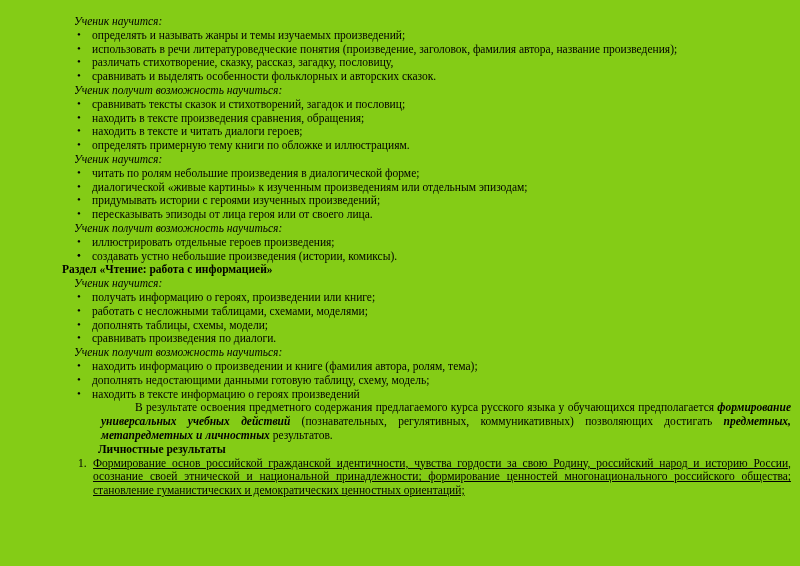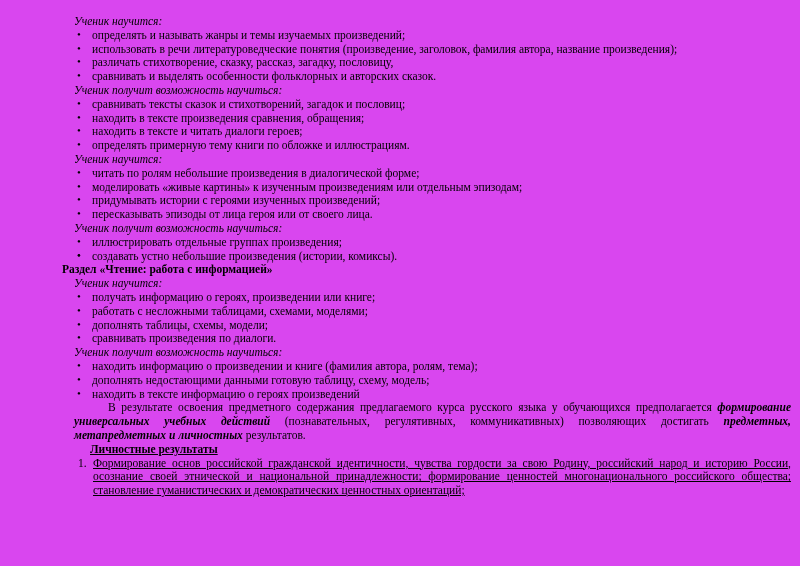--- a/index.html
+++ b/index.html
@@ -6,44 +6,45 @@
   html, body { width: 800px; height: 566px; }
   body {
     background: #ffffff;
     font-family: "Liberation Serif", serif;
     color: #000000;
   }
   .page {
     position: relative;
     width: 800px;
     height: 566px;
-    background: #d946ef;
+    background: #84cc16;
     overflow: hidden;
     padding: 15px 9px 0 74px;
   }
   .doc {
     font-size: 11.5px;
     line-height: 13.8px;
   }
   p.h-italic { font-style: italic; }
   p.h-bold { font-weight: bold; margin-left: -12px; }
   ul.bullets { list-style: none; }
   li.bullet { position: relative; padding-left: 18px; }
   li.bullet .marker {
     position: absolute;
     left: 3px;
     top: -1px;
     font-size: 11px;
   }
   p.para {
     text-align: justify;
     text-indent: 34px;
+    margin-left: 27px;
   }
   .run.bold_italic { font-weight: bold; font-style: italic; }
-  p.h-personal { font-weight: bold; margin-left: 16px; text-decoration: underline; }
+  p.h-personal { font-weight: bold; margin-left: 24px; }
   .numbered { display: flex; }
   .numbered .num {
     flex: 0 0 19px;
     padding-left: 4px;
   }
   .numbered .body {
     flex: 1 1 auto;
     text-align: justify;
     text-decoration: underline;
   }
@@ -63,27 +64,27 @@
       <p class="h-italic">Ученик получит возможность научиться:</p>
       <ul class="bullets">
         <li class="bullet"><span class="marker">•</span><span class="txt">сравнивать тексты сказок и стихотворений, загадок и пословиц;</span></li>
         <li class="bullet"><span class="marker">•</span><span class="txt">находить в тексте произведения сравнения, обращения;</span></li>
         <li class="bullet"><span class="marker">•</span><span class="txt">находить в тексте и читать диалоги героев;</span></li>
         <li class="bullet"><span class="marker">•</span><span class="txt">определять примерную тему книги по обложке и иллюстрациям.</span></li>
       </ul>
       <p class="h-italic">Ученик научится:</p>
       <ul class="bullets">
         <li class="bullet"><span class="marker">•</span><span class="txt">читать по ролям небольшие произведения в диалогической форме;</span></li>
-        <li class="bullet"><span class="marker">•</span><span class="txt">моделировать «живые картины» к изученным произведениям или отдельным эпизодам;</span></li>
+        <li class="bullet"><span class="marker">•</span><span class="txt">диалогической «живые картины» к изученным произведениям или отдельным эпизодам;</span></li>
         <li class="bullet"><span class="marker">•</span><span class="txt">придумывать истории с героями изученных произведений;</span></li>
         <li class="bullet"><span class="marker">•</span><span class="txt">пересказывать эпизоды от лица героя или от своего лица.</span></li>
       </ul>
       <p class="h-italic">Ученик получит возможность научиться:</p>
       <ul class="bullets">
-        <li class="bullet"><span class="marker">•</span><span class="txt">иллюстрировать отдельные группах произведения;</span></li>
+        <li class="bullet"><span class="marker">•</span><span class="txt">иллюстрировать отдельные героев произведения;</span></li>
         <li class="bullet"><span class="marker">•</span></li>
         <li class="bullet"><span class="marker">•</span><span class="txt">создавать устно небольшие произведения (истории, комиксы).</span></li>
       </ul>
       <p class="h-bold">Раздел «Чтение: работа с информацией»</p>
       <p class="h-italic">Ученик научится:</p>
       <ul class="bullets">
         <li class="bullet"><span class="marker">•</span><span class="txt">получать информацию о героях, произведении или книге;</span></li>
         <li class="bullet"><span class="marker">•</span><span class="txt">работать с несложными таблицами, схемами, моделями;</span></li>
         <li class="bullet"><span class="marker">•</span><span class="txt">дополнять таблицы, схемы, модели;</span></li>
         <li class="bullet"><span class="marker">•</span><span class="txt">сравнивать произведения по диалоги.</span></li>

